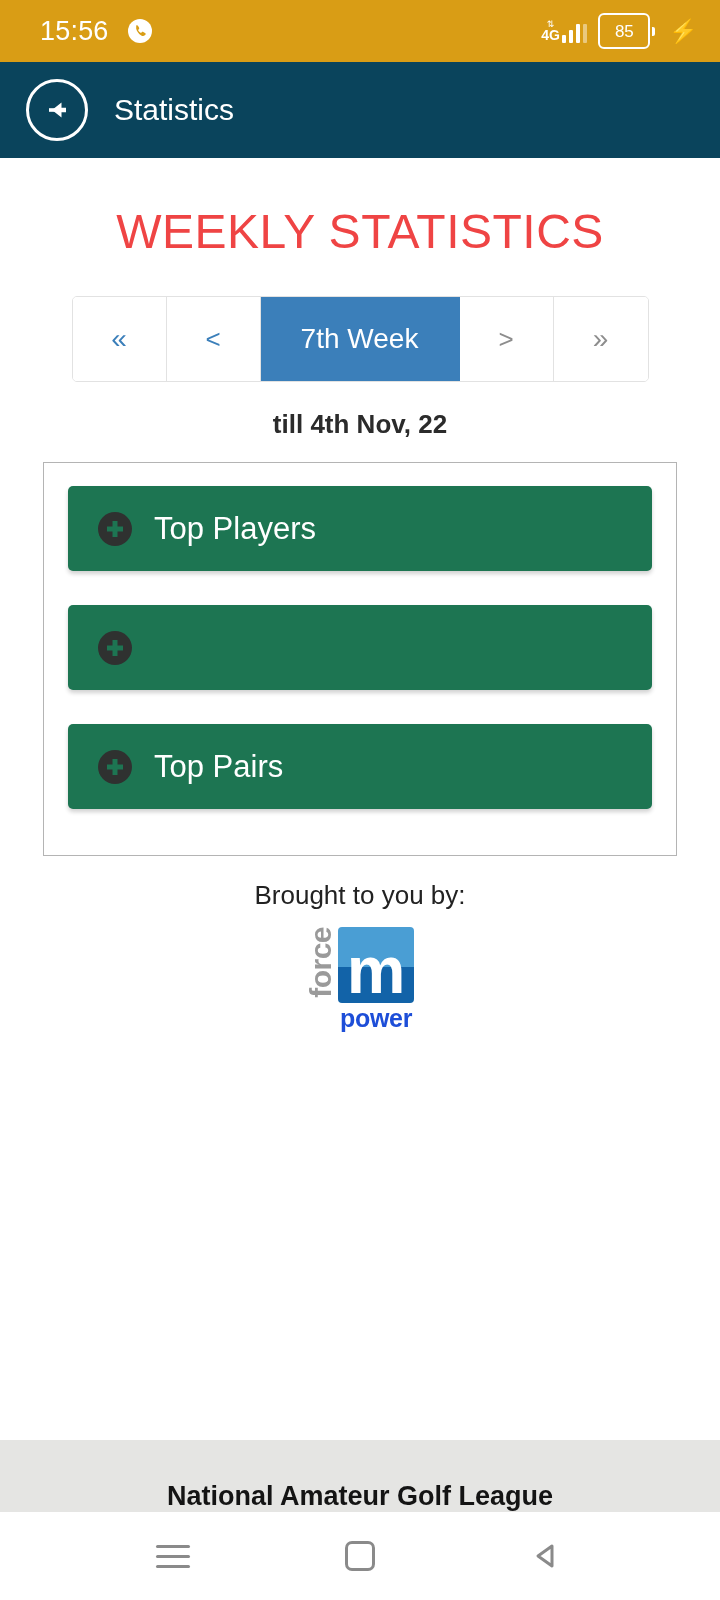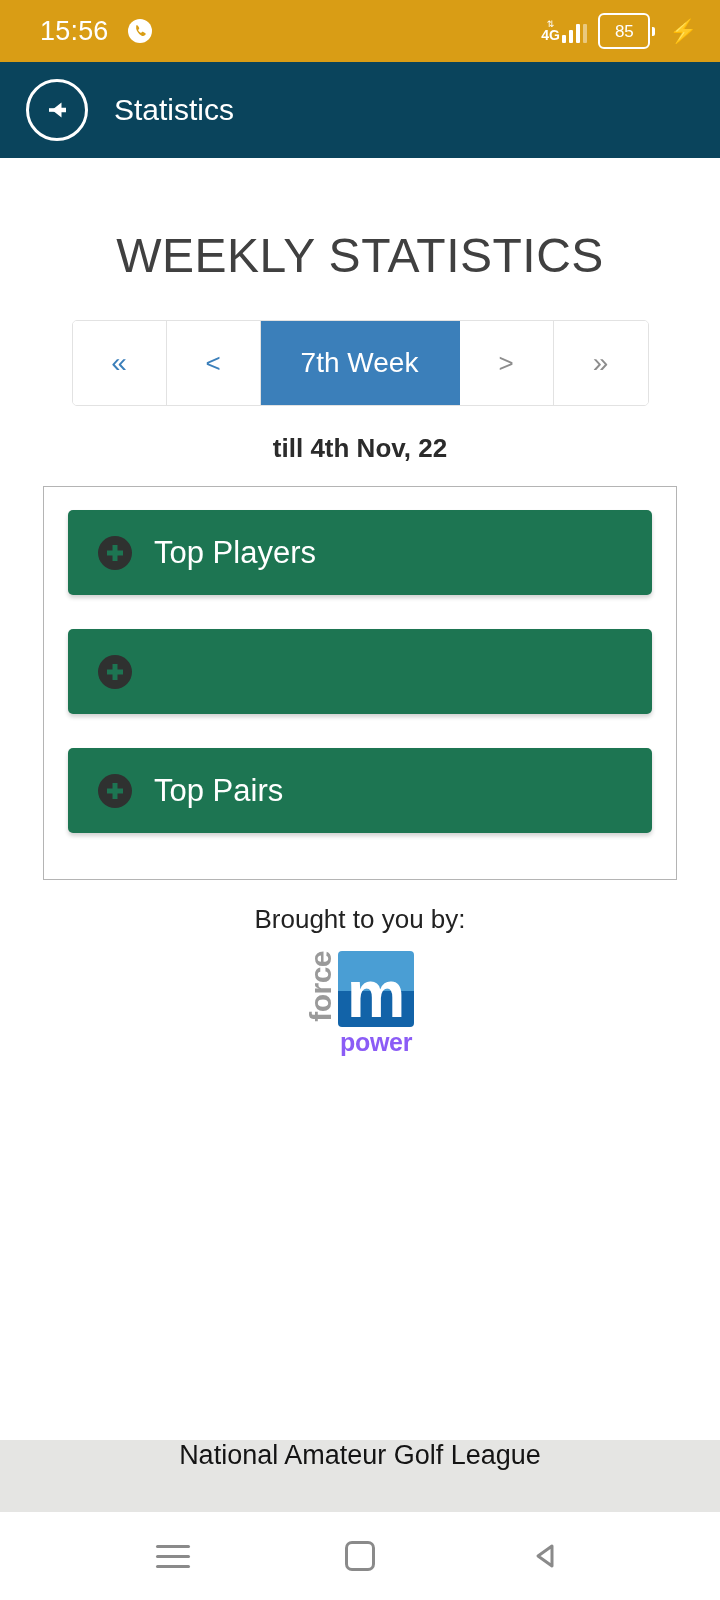--- a/index.html
+++ b/index.html
@@ -48,21 +48,21 @@
   }
   .back-btn {
     width:62px; height:62px; border:3px solid #ffffff; border-radius:50%;
     display:flex; align-items:center; justify-content:center;
   }
   .app-title { color:#ffffff; font-size:30px; }
 
   
   .content { flex:1 1 auto; background:#ffffff; display:flex; flex-direction:column; align-items:center; }
   .page-title {
-    margin-top:70px; font-size:48px; color:#404040; letter-spacing:.5px; font-weight:400;
+    margin-top:46px; font-size:48px; color:#ef4444; letter-spacing:.5px; font-weight:400;
   }
 
   .pager {
     margin-top:37px; display:flex; border:1px solid #e2e2e2; border-radius:5px; overflow:hidden;
     box-shadow:0 0 0 0 rgba(0,0,0,0);
   }
   .pager-cell {
     height:84px; display:flex; align-items:center; justify-content:center;
     background:#ffffff; border-right:1px solid #e2e2e2; font-size:26px;
   }
@@ -103,26 +103,26 @@
     font-size:30px; font-weight:bold; color:#9a9a9a; letter-spacing:-0.5px;
     line-height:30px; margin-right:2px; padding-top:4px;
   }
   .logo-right { display:flex; flex-direction:column; align-items:center; }
   .logo-square {
     width:76px; height:76px; border-radius:4px;
     background:linear-gradient(180deg,#4a9ed4 0%,#4a9ed4 52%,#1263a8 52%,#1263a8 100%);
     display:flex; align-items:center; justify-content:center; position:relative;
   }
   .logo-m { color:#ffffff; font-size:66px; font-weight:bold; line-height:56px; margin-top:10px; }
-  .logo-power { font-size:25px; font-weight:bold; color:#8b5cf6; margin-top:1px; letter-spacing:-0.3px; }
+  .logo-power { font-size:25px; font-weight:bold; color:#1d4ed8; margin-top:1px; letter-spacing:-0.3px; }
 
   
   .footer-bar {
     flex:0 0 72px; height:72px; background:#e5e5e3;
-    display:flex; align-items:flex-start; justify-content:center;
+    display:flex; align-items:flex-end; justify-content:center;font-weight:bold;
   }
   .footer-text { font-size:27px; color:#141414; }
 
   .nav-bar {
     flex:0 0 88px; height:88px; background:#ffffff;
     display:flex; align-items:center; justify-content:space-around; padding:0 80px;
   }
   .nav-btn { display:flex; align-items:center; justify-content:center; width:80px; height:60px; }
   .hamburger { display:flex; flex-direction:column; gap:7px; }
   .hamburger i { display:block; width:34px; height:3px; background:#8a8a8a; border-radius:2px; }

